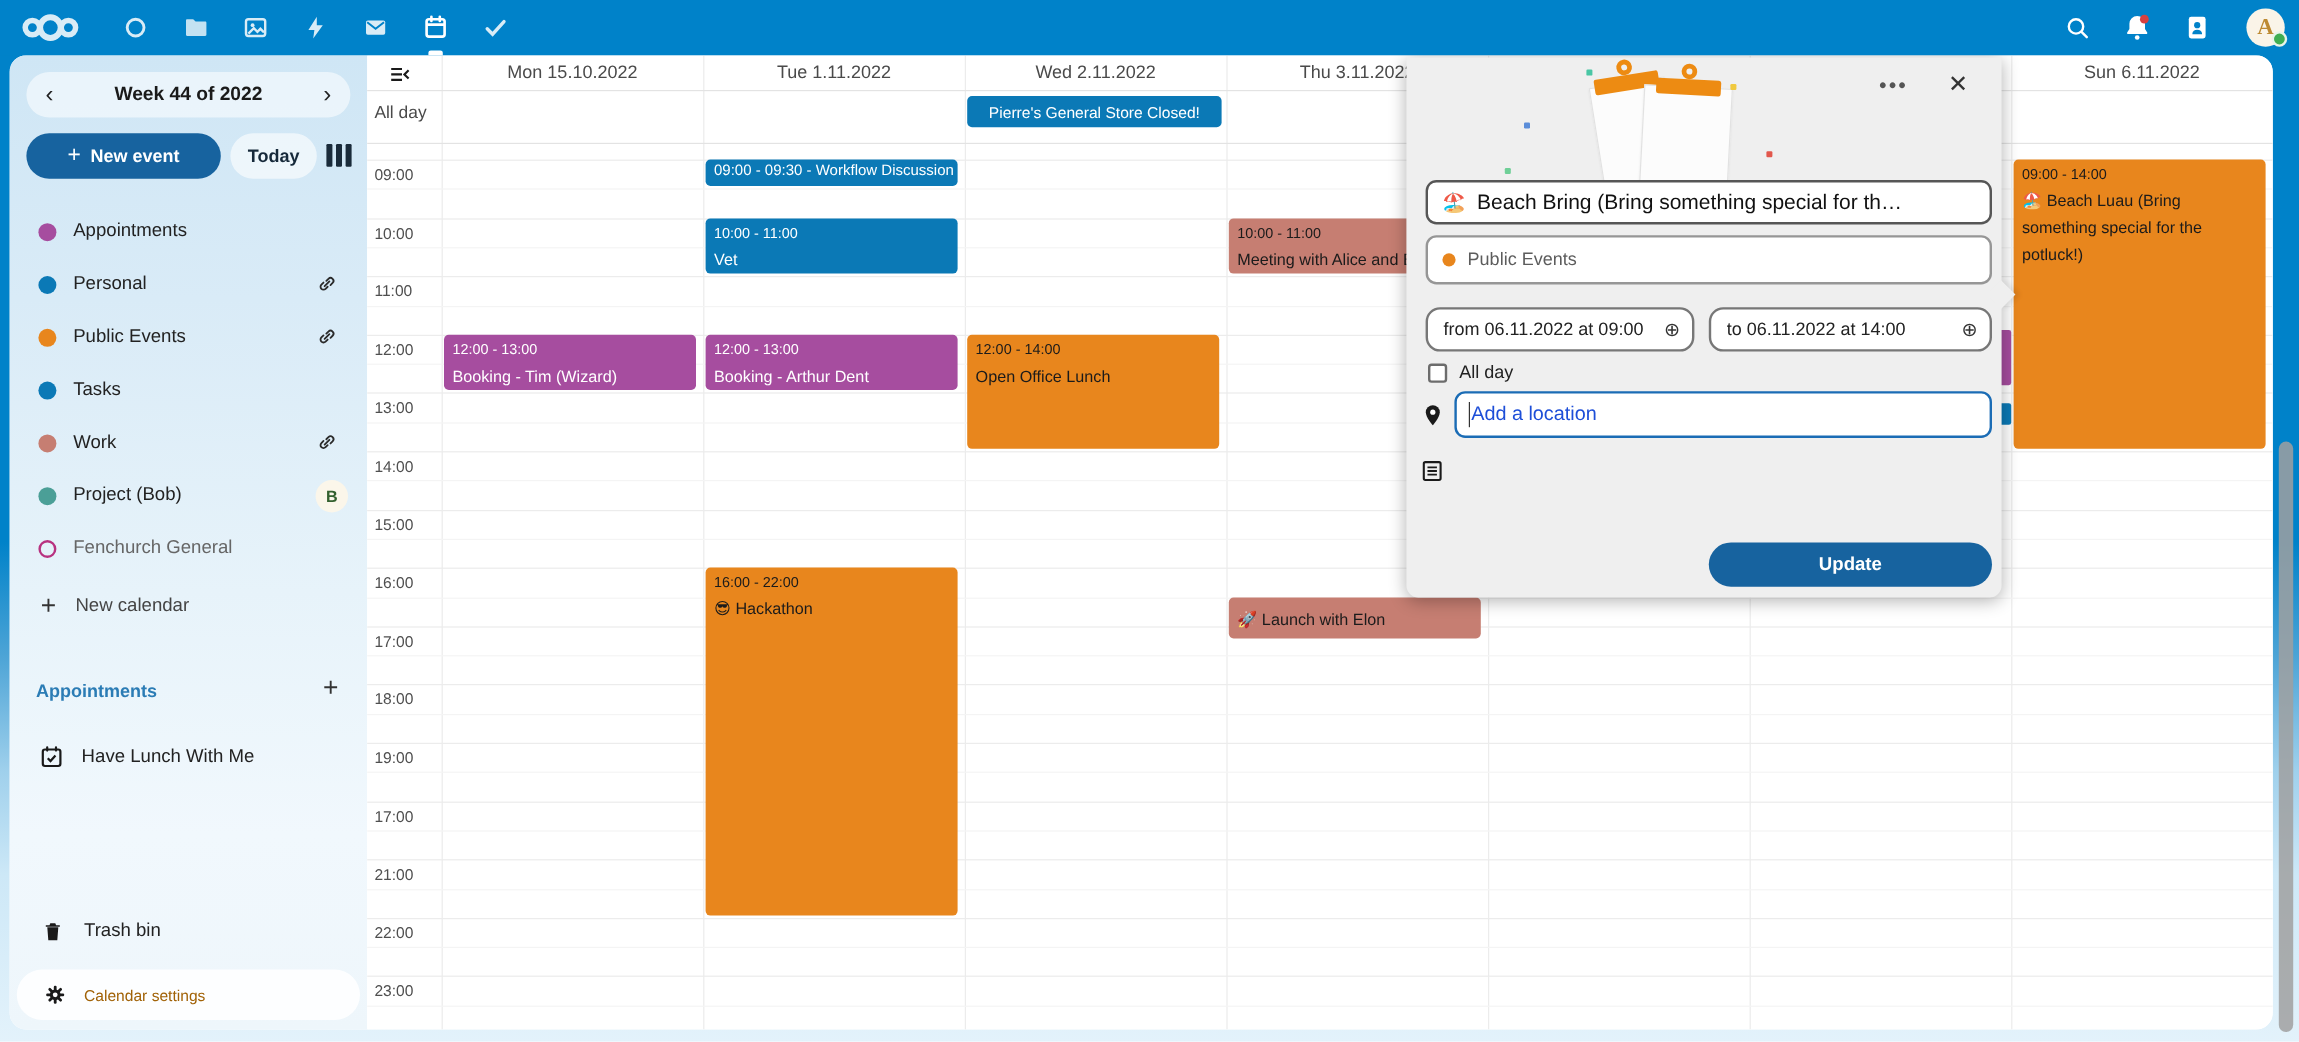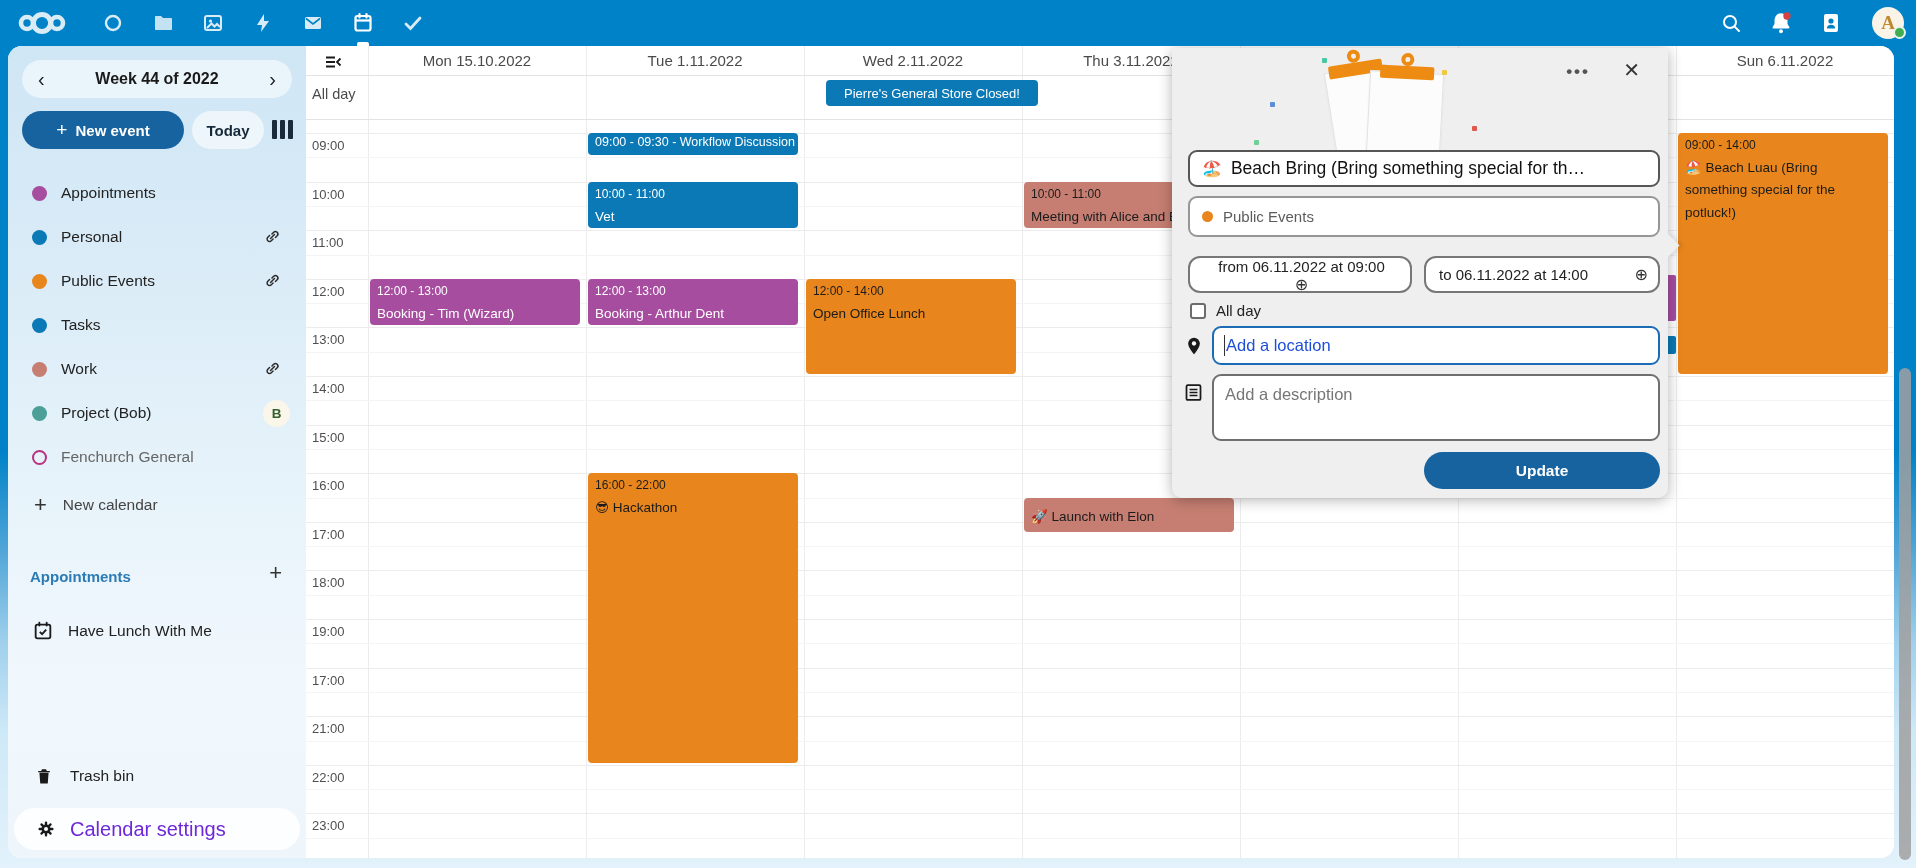--- a/index.html
+++ b/index.html
@@ -44,21 +44,21 @@
   #new-calendar span.lbl { margin-left:16px; font-size:15.5px; color:#444; }
   #appt-heading { position:absolute; left:22px; top:522px; font-size:15px; font-weight:bold; color:#2b7cb5; }
   #appt-plus { position:absolute; right:24px; top:514px; font-size:22px; color:#333; cursor:pointer; }
   #appt-item { position:absolute; left:0; top:563px; width:298px; height:44px; display:flex; align-items:center; cursor:pointer; }
   #appt-item .lbl { margin-left:14px; font-size:15.5px; color:#222; }
   #appt-item svg { margin-left:24px; }
   #trash-row { position:absolute; left:0; top:708px; width:298px; height:44px; display:flex; align-items:center; cursor:pointer; }
   #trash-row .lbl { margin-left:16px; font-size:15.5px; color:#222; }
   #trash-row svg { margin-left:26px; }
   #settings-row { position:absolute; left:6px; top:762px; width:286px; height:42px; border-radius:21px; background:#fdfeff; display:flex; align-items:center; cursor:pointer; }
-  #settings-row .lbl { margin-left:14px; font-size:20px; color:#6d28d9; }
+  #settings-row .lbl { margin-left:14px; font-size:13px; color:#a16207; }
   #settings-row svg { margin-left:22px; }
 
   
   #grid { position:absolute; left:298px; top:0; width:1588px; height:812px; background:#fff; }
   .day-header { position:absolute; top:0; height:29px; display:flex; align-items:center; justify-content:center; font-size:15px; color:#4a4a4a; cursor:pointer; }
   #allday-label { position:absolute; left:6px; top:40px; font-size:14.5px; color:#4a4a4a; }
   #collapse-icon { position:absolute; left:18px; top:8px; cursor:pointer; }
   .hline { position:absolute; left:0; width:1588px; height:1px; background:#ececec; }
   .hline.strong { background:#e3e3e3; }
   .vline { position:absolute; top:0; width:1px; height:812px; background:#ececec; }
@@ -79,21 +79,21 @@
   .clip-ring { position:absolute; left:50%; top:-20px; transform:translateX(-50%); width:13px; height:13px; border:4px solid #ed8b12; border-radius:50%; background:transparent; }
   .confetti { position:absolute; width:5px; height:5px; border-radius:1px; }
   #popup-menu { position:absolute; right:78px; top:14px; font-size:17px; letter-spacing:2px; color:#555; font-weight:bold; cursor:pointer; }
   #popup-close { position:absolute; right:28px; top:10px; font-size:20px; color:#333; cursor:pointer; }
   .pfield { position:absolute; background:#fff; display:flex; align-items:center; }
   #p-title { left:16px; top:102px; width:472px; height:37px; border:2px solid #565656; border-radius:9px; padding:0 12px; font-size:17.5px; color:#111; font-weight:500; white-space:nowrap; overflow:hidden; }
   #p-title .emoji { margin-right:9px; font-size:16px; }
   #p-cal { left:16px; top:148px; width:472px; height:41px; border:2px solid #969696; border-radius:9px; padding:0 12px; cursor:pointer; }
   #p-cal .dot { width:11px; height:11px; border-radius:50%; margin-right:10px; }
   #p-cal .lbl { font-size:15px; color:#5c5c5c; }
-  #p-from { left:16px; top:208px; width:224px; height:37px; border:2px solid #777; border-radius:12px; padding:0 10px 0 13px; font-size:15px; color:#222; justify-content:space-between; cursor:pointer;flex-direction:column; }
+  #p-from { left:16px; top:208px; width:224px; height:37px; border:2px solid #777; border-radius:12px; padding:0 10px 0 13px; font-size:15px; color:#222; justify-content:space-between; cursor:pointer; }
   #p-to { left:252px; top:208px; width:236px; height:37px; border:2px solid #777; border-radius:12px; padding:0 10px 0 13px; font-size:15px; color:#222; justify-content:space-between; cursor:pointer; }
   #p-allday { position:absolute; left:18px; top:254px; display:flex; align-items:center; cursor:pointer; }
   #p-allday .box { width:16px; height:16px; border:2px solid #6c6c6c; border-radius:3px; background:#fff; }
   #p-allday .lbl { margin-left:10px; font-size:15px; color:#222; }
   #p-loc { left:40px; top:278px; width:448px; height:39px; border:2px solid #1b6cb5; border-radius:9px; padding:0 10px; }
   #p-loc .caret { width:1px; height:21px; background:#333; }
   #p-loc .ph { font-size:16.5px; color:#1d4ed8; margin-left:1px; }
   #p-desc { left:40px; top:326px; width:448px; height:67px; border:2px solid #6f6f6f; border-radius:9px; padding:9px 11px; align-items:flex-start; }
   #p-desc .ph { font-size:16.5px; color:#767676; }
   #pin-icon { position:absolute; left:12px; top:286px; }
@@ -353,21 +353,21 @@
         <div class="hline" style="top: 694.5px; background: rgb(244, 244, 244);"></div>
         <div class="hour-label" style="top: 675.2px;">21:00</div>
         <div class="hline" style="top: 718.8px;"></div>
         <div class="hline" style="top: 743.1px; background: rgb(244, 244, 244);"></div>
         <div class="hour-label" style="top: 723.8px;">22:00</div>
         <div class="hline" style="top: 767.4px;"></div>
         <div class="hline" style="top: 791.7px; background: rgb(244, 244, 244);"></div>
         <div class="hour-label" style="top: 772.4px;">23:00</div>
       </div>
     <div id="events-layer">
-        <div class="allday-event" style="left: 520px; top: 34px; width: 212px; height: 26px; background: rgb(11, 121, 182); color: rgb(255, 255, 255);">Pierre's General Store Closed!</div>
+        <div class="allday-event" style="left: 500px; top: 34px; width: 212px; height: 26px; background: rgb(11, 121, 182); color: rgb(255, 255, 255);">Pierre's General Store Closed!</div>
         <div class="event compact" style="left: 282px; top: 87px; width: 210px; height: 22.3px; background: rgb(11, 121, 182); color: rgb(255, 255, 255);">09:00 - 09:30 - Workflow Discussion</div>
         <div class="event" style="left: 282px; top: 135.6px; width: 210px; height: 46.6px; background: rgb(11, 121, 182); color: rgb(255, 255, 255);">
           <div class="etime">10:00 - 11:00</div>
           <div class="etitle">Vet</div>
         </div>
         <div class="event" style="left: 64px; top: 232.8px; width: 210px; height: 46.6px; background: rgb(166, 77, 159); color: rgb(255, 255, 255);">
           <div class="etime">12:00 - 13:00</div>
           <div class="etitle">Booking - Tim (Wizard)</div>
         </div>
         <div class="event" style="left: 282px; top: 232.8px; width: 210px; height: 46.6px; background: rgb(166, 77, 159); color: rgb(255, 255, 255);">
@@ -455,20 +455,17 @@
     <span class="caret"></span>
     <span class="ph">Add a location</span>
   </div>
 
   <div id="desc-icon">
     <svg width="21" height="21" viewBox="0 0 24 24" fill="none">
       <rect x="4" y="3.5" width="16" height="17" rx="1.5" stroke="#1a1a1a" stroke-width="2"></rect>
       <path d="M7.5 8.5h9M7.5 12h9M7.5 15.5h9" stroke="#1a1a1a" stroke-width="1.8"></path>
     </svg>
   </div>
-  <div class="pfield" id="p-desc" aria-label="Add a description">
-    <span class="ph">Add a description</span>
-  </div>
 
   <button class="pbtn" id="btn-update">Update</button>
 </div>
 
 <div id="scroll-thumb"></div>
 
 </body></html>

